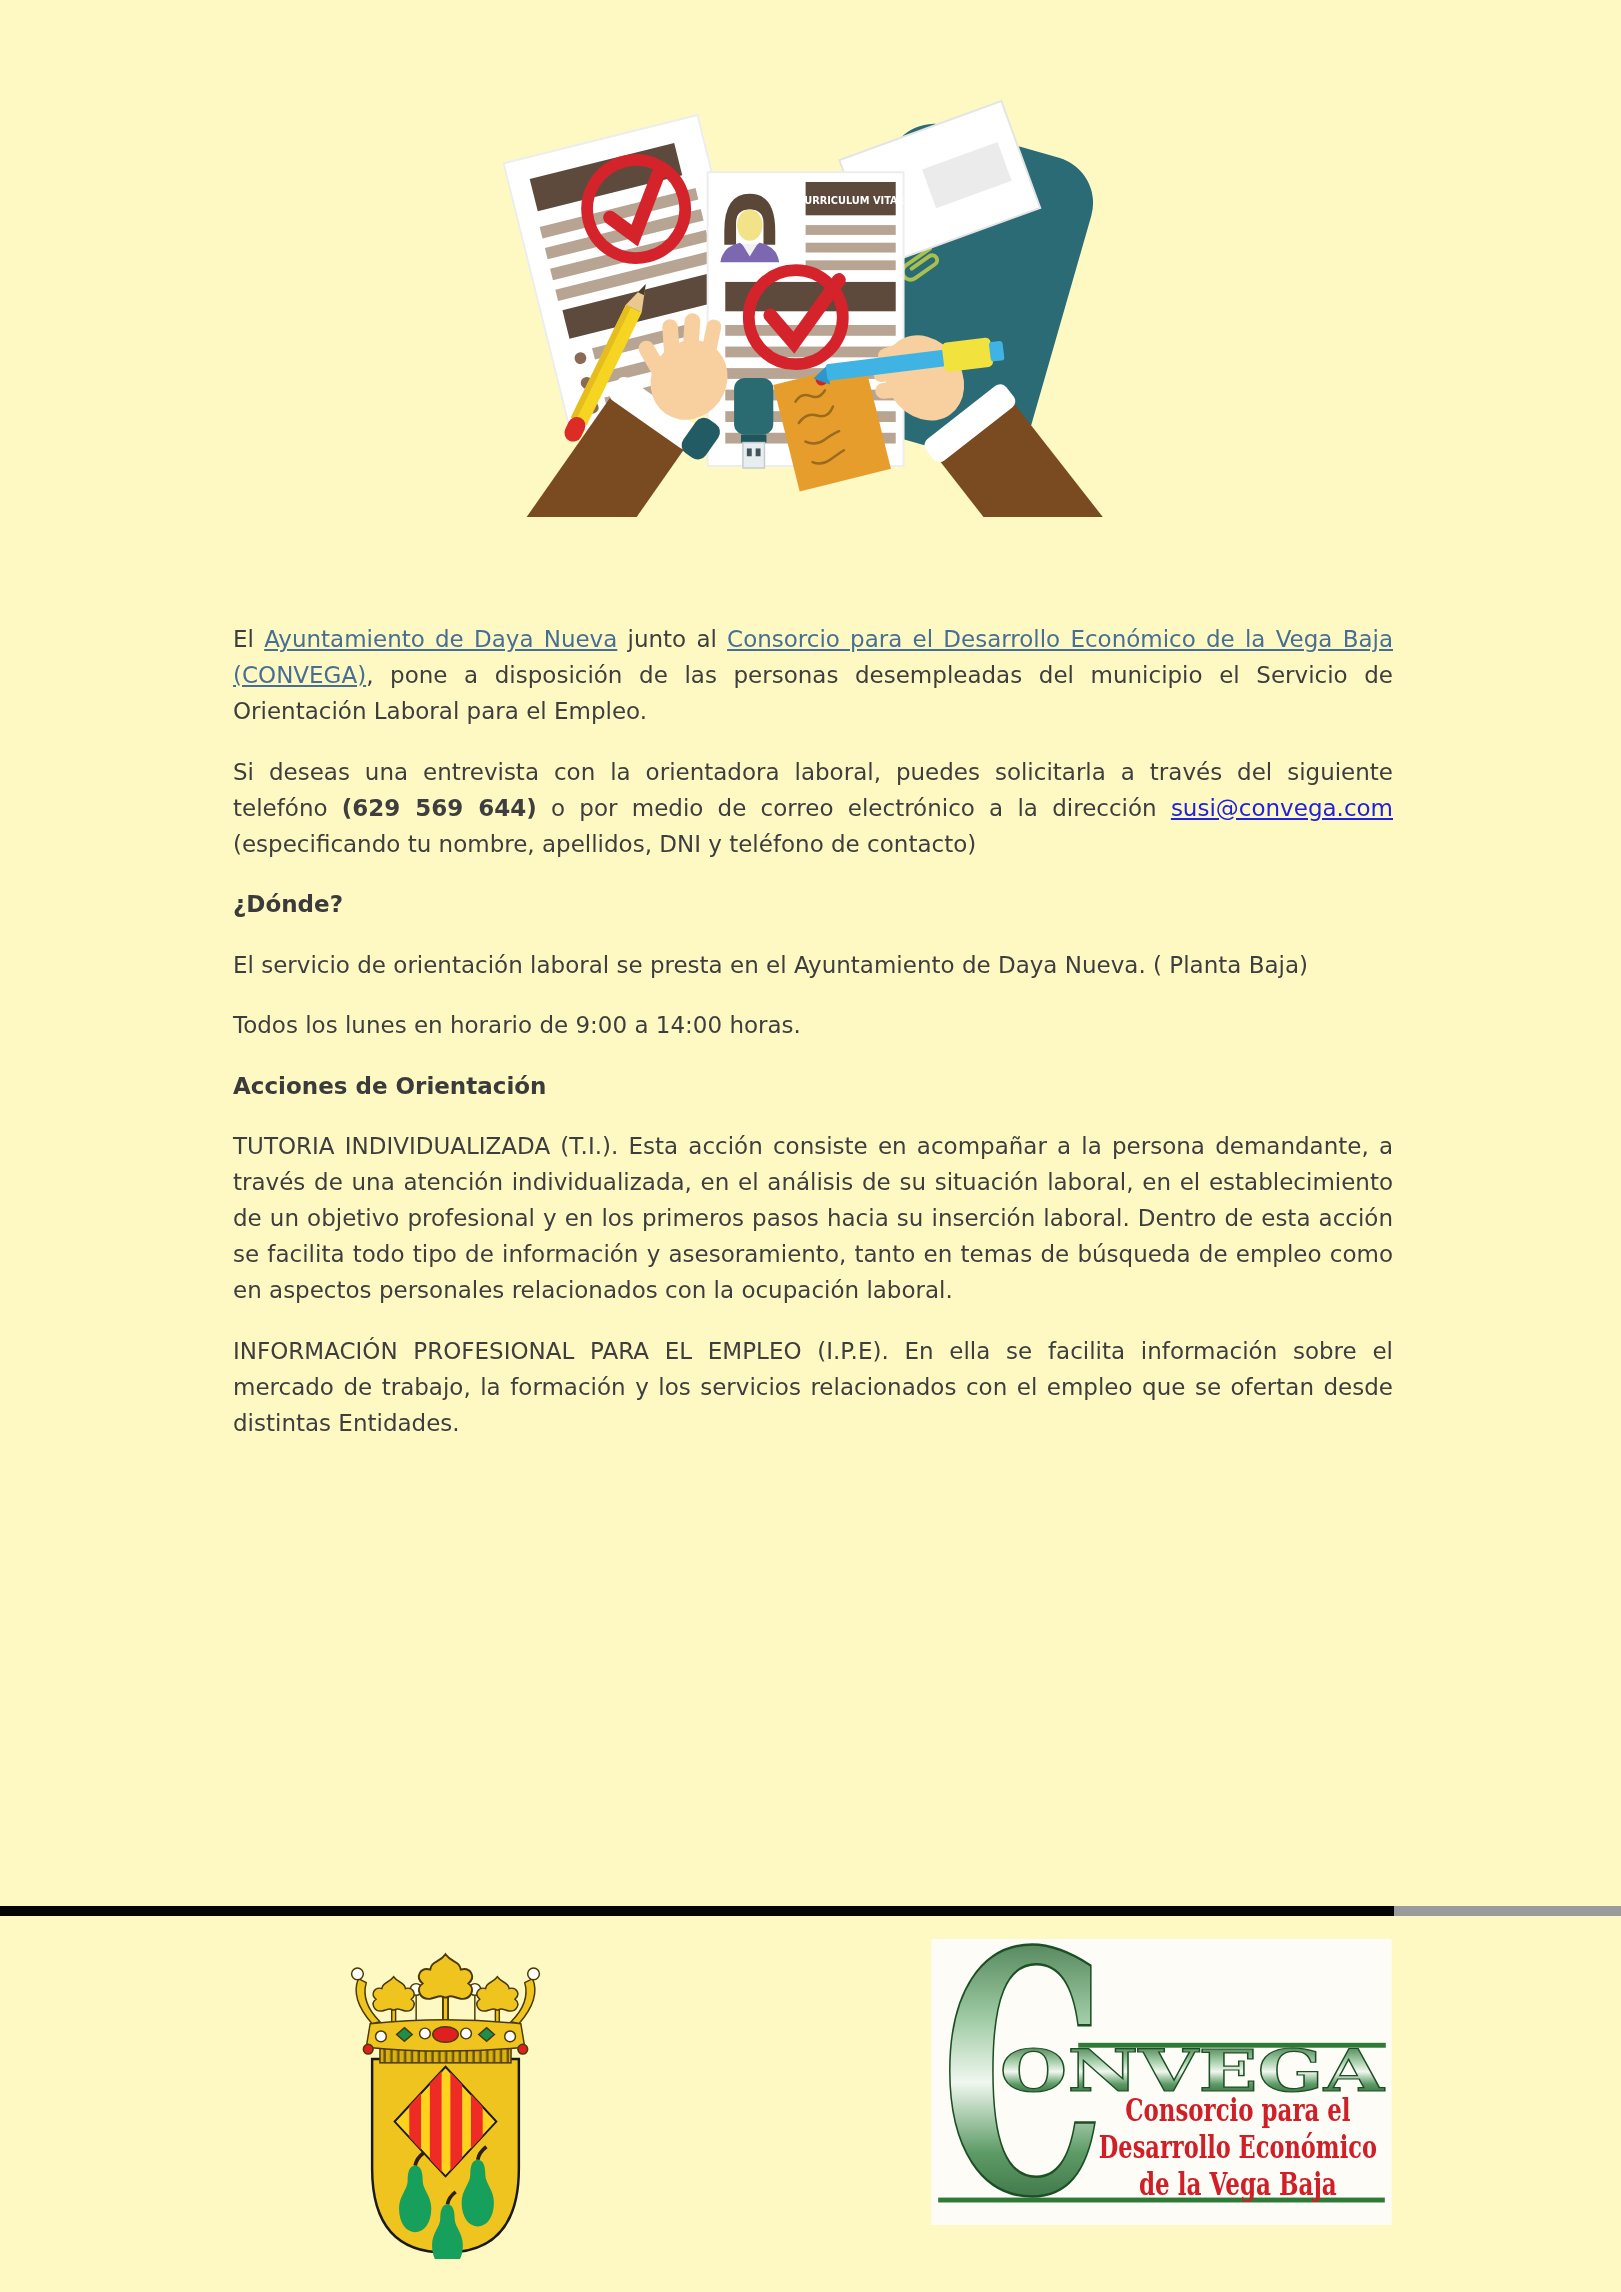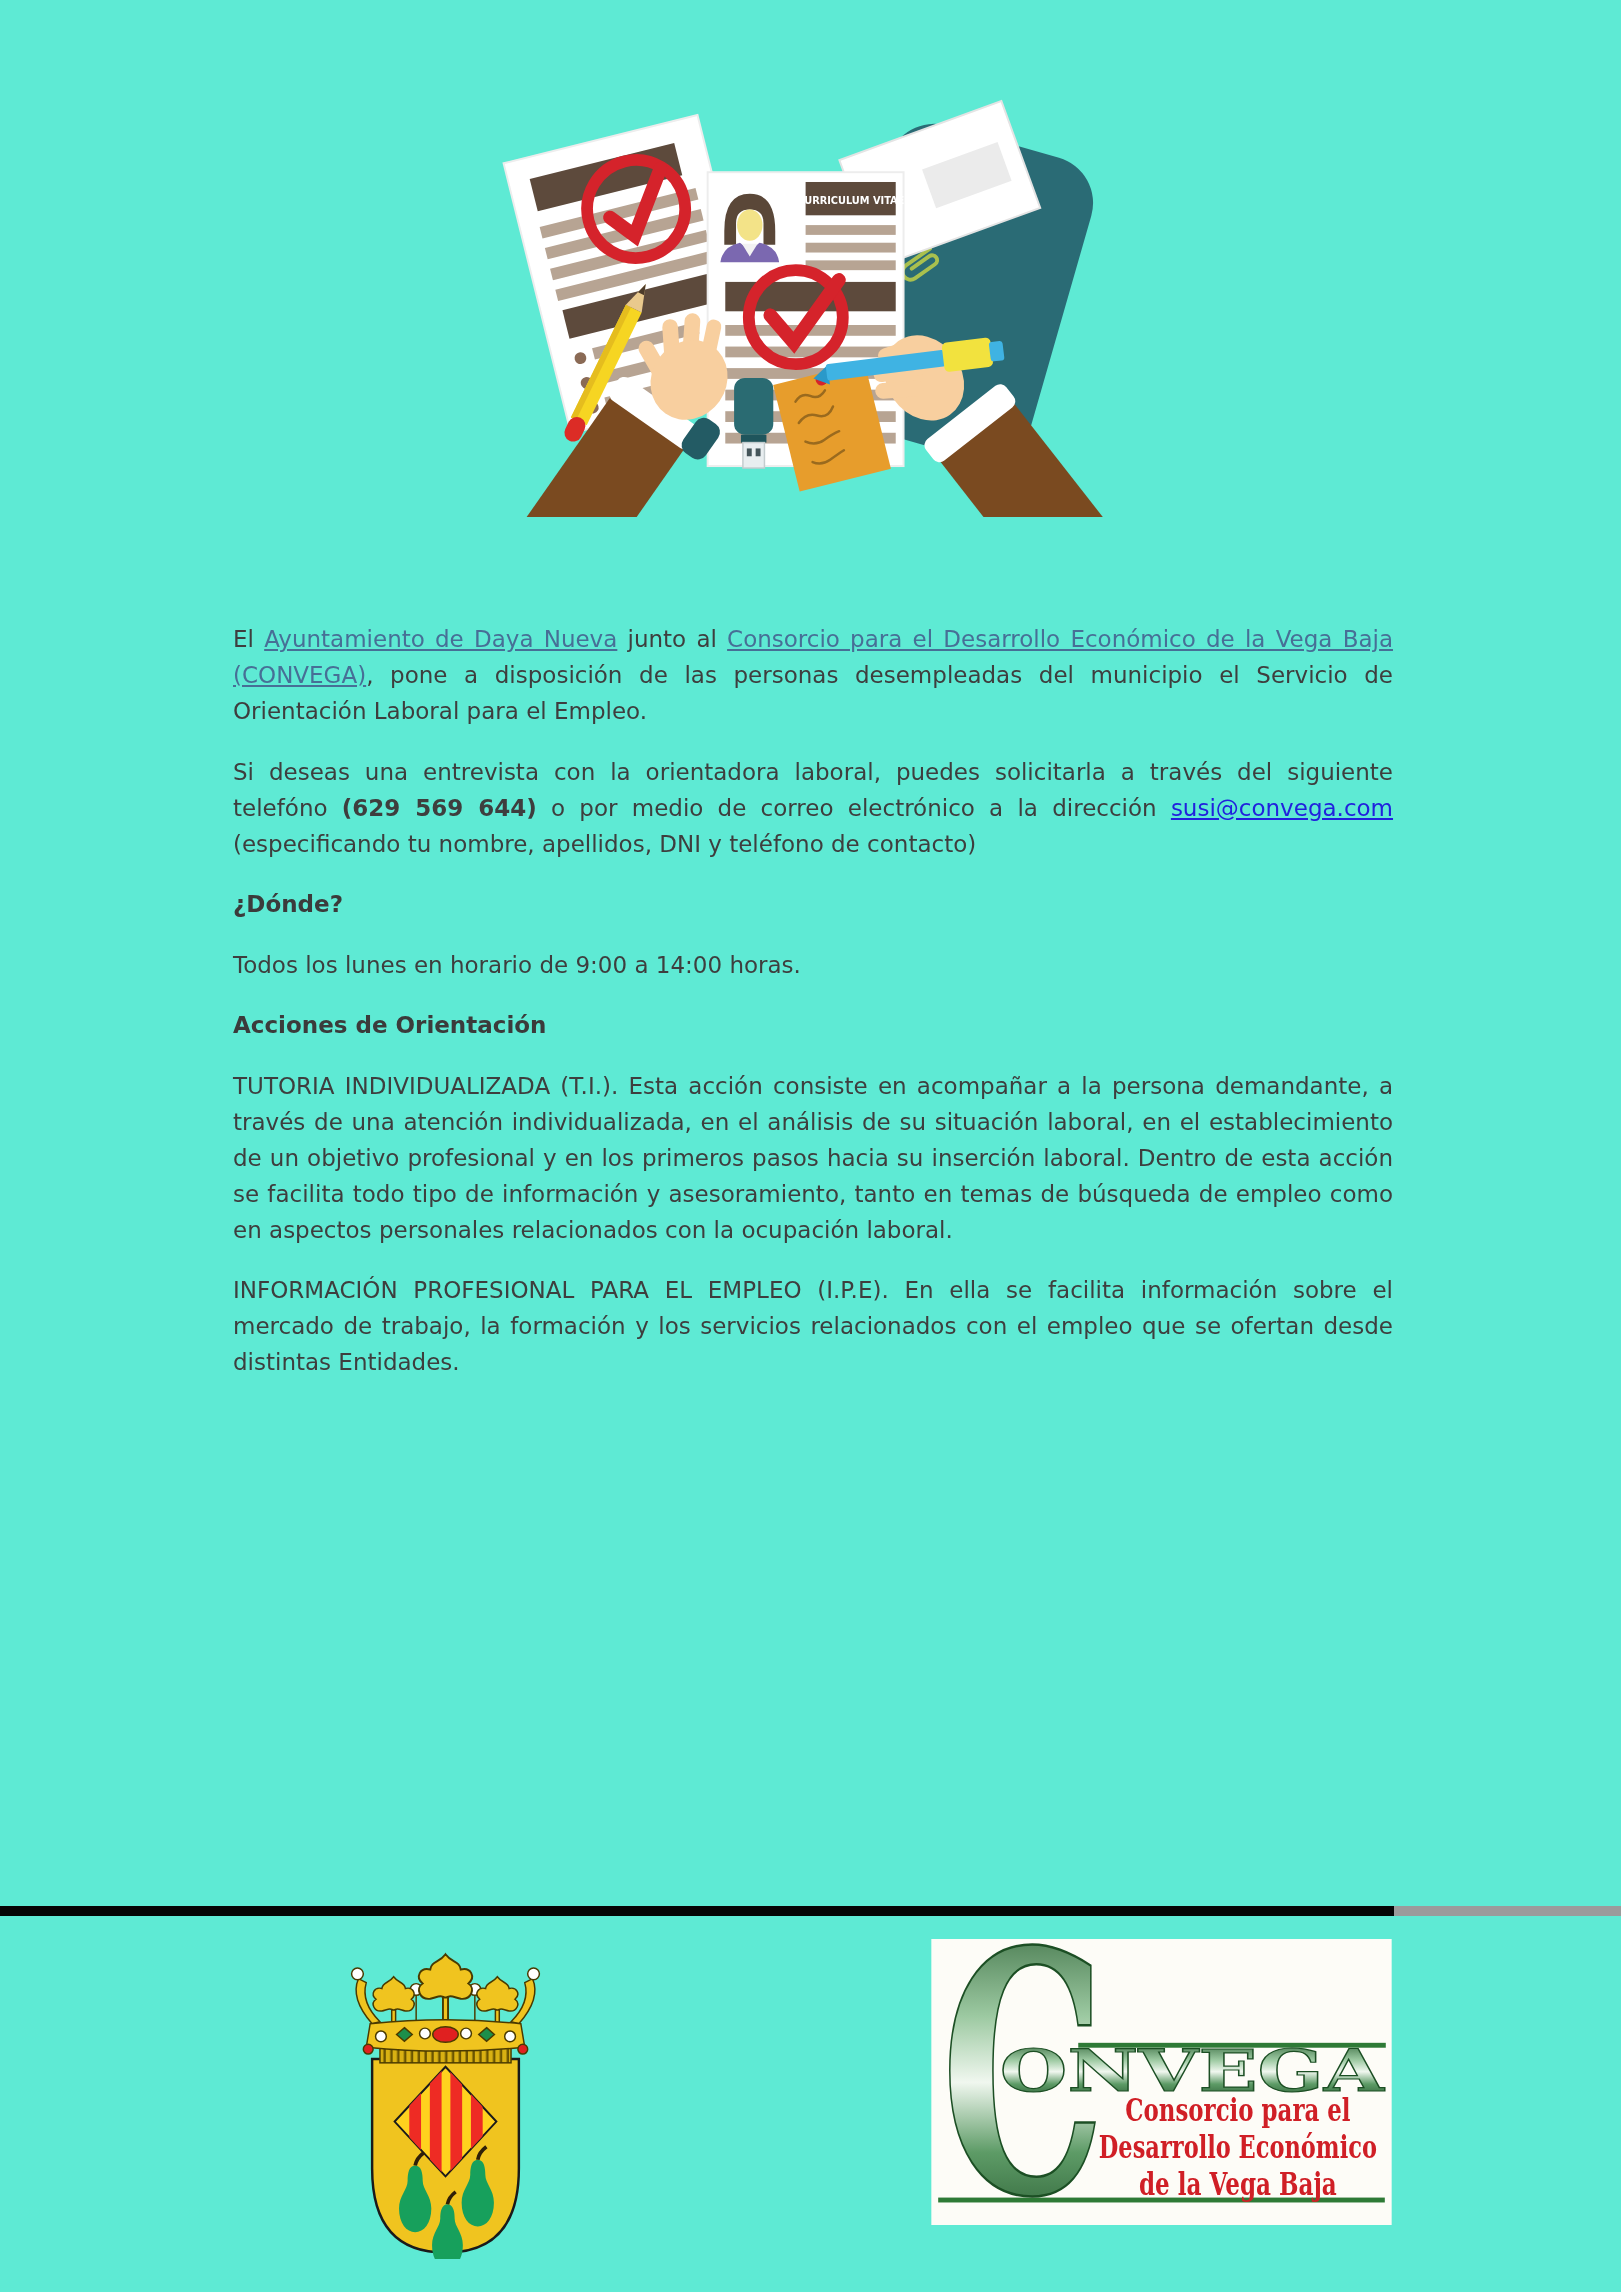--- a/index.html
+++ b/index.html
@@ -1,19 +1,19 @@
 <!DOCTYPE html>
 <html><head>
 <meta charset="utf-8">
 <style>
   html,body{margin:0;padding:0;background:#ffffff;}
   .page{
     position:relative;
     width:1621px;height:2293px;
-    background:#5eead4;
+    background:#fef9c3;
     font-family:"DejaVu Sans","Liberation Sans",sans-serif;
     color:#3e3e3e;
     overflow:hidden;
   }
   .hero{position:absolute;left:487px;top:86px;width:647px;height:431px;}
   .content{
     position:absolute;left:233px;top:621px;width:1160px;
     font-size:23px;line-height:36px;text-align:justify;
   }
   .content h1,.content h2{
@@ -165,20 +165,21 @@
   </svg>
 
   <main class="content">
 
     <p><span>El </span><span class="ilink">Ayuntamiento de Daya Nueva</span><span> junto al </span><span class="ilink">Consorcio para el Desarrollo Económico de la Vega Baja (CONVEGA)</span><span>, pone a disposición de las personas desempleadas del municipio el Servicio de Orientación Laboral para el Empleo.</span></p>
 
     <p><span>Si deseas una entrevista con la orientadora laboral, puedes solicitarla a través del siguiente telefóno </span><span class="bold">(629 569 644)</span><span> o por  medio de correo electrónico a la dirección </span><a class="email">susi@convega.com</a><span> (especificando tu nombre, apellidos, DNI y  teléfono de contacto)</span></p>
 
 
     <h2>¿Dónde?</h2>
+    <p>El servicio de orientación laboral se presta en el Ayuntamiento de Daya Nueva. ( Planta Baja)</p>
 
     <p>Todos los lunes en horario de 9:00 a 14:00 horas.</p>
 
     <h2>Acciones de Orientación</h2>
     <p>TUTORIA INDIVIDUALIZADA (T.I.). Esta acción consiste en acompañar a la persona demandante, a través de una atención individualizada, en el análisis de su situación laboral, en el establecimiento de un objetivo profesional y en los primeros pasos hacia su inserción laboral. Dentro de esta acción se facilita todo tipo de información y asesoramiento, tanto en temas de búsqueda de empleo como en aspectos personales relacionados con la ocupación laboral.</p>
     <p>INFORMACIÓN PROFESIONAL PARA EL EMPLEO (I.P.E). En ella se facilita información sobre el mercado de trabajo, la formación y los servicios relacionados con el empleo que se ofertan desde distintas Entidades.</p>
   </main>
 
   <div class="divider"></div>
 

